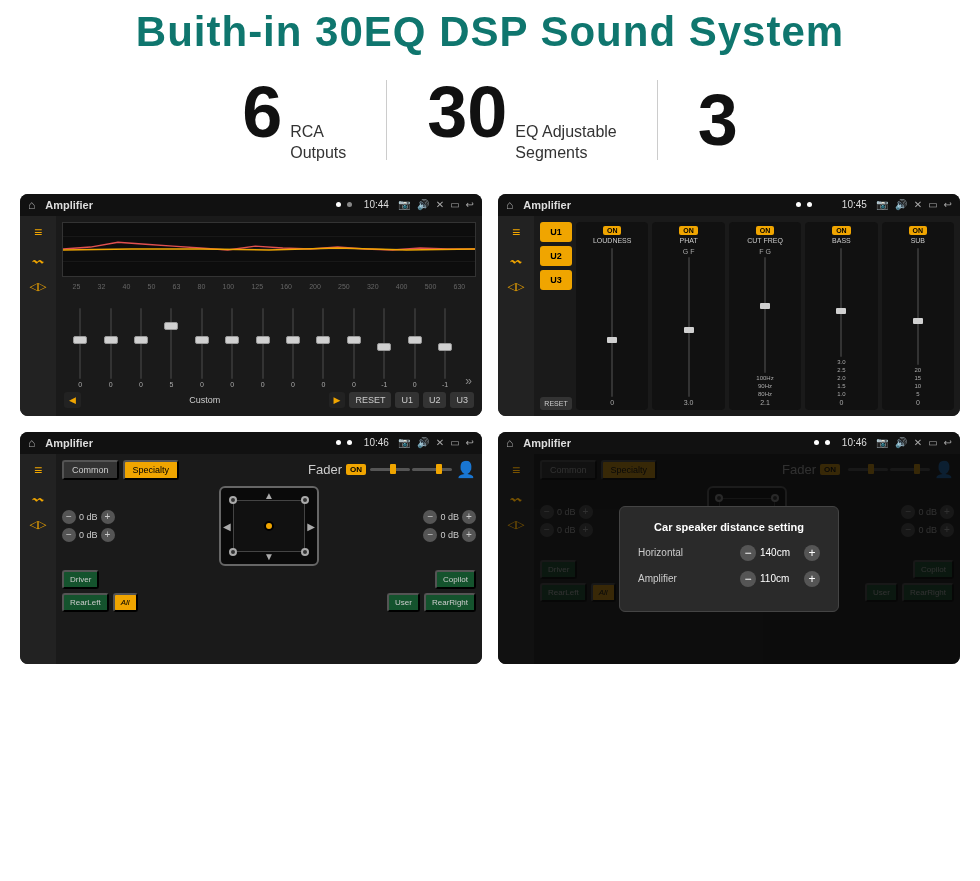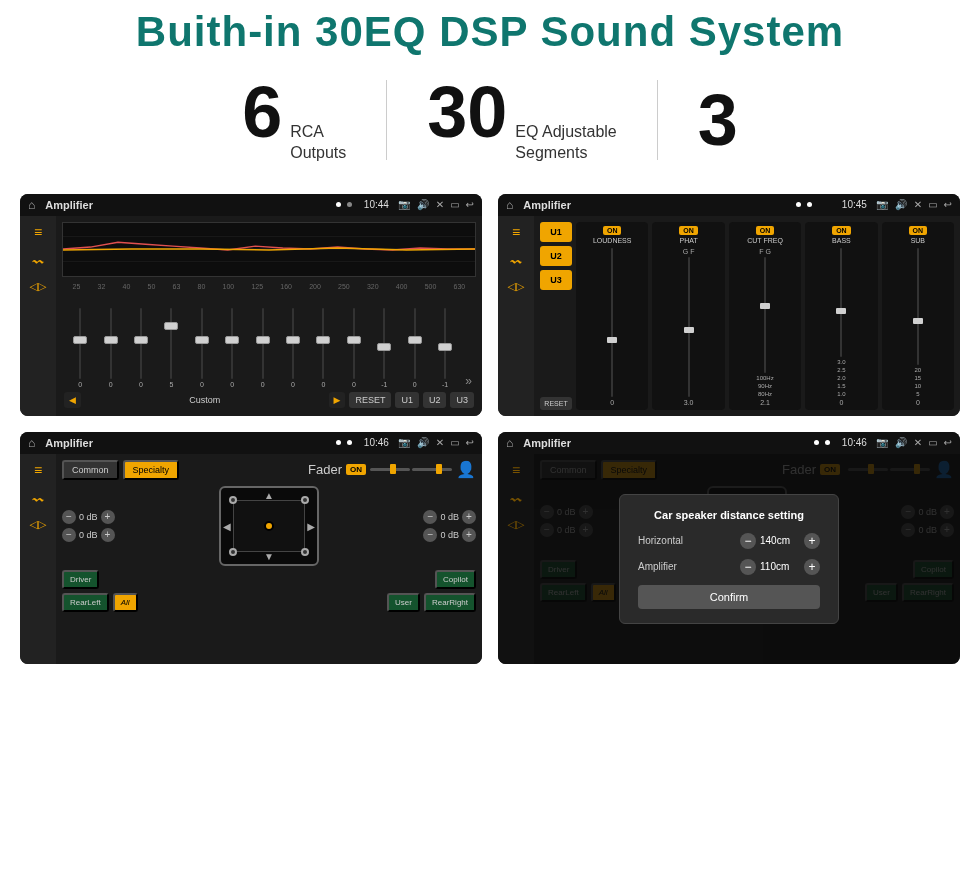--- a/index.html
+++ b/index.html
@@ -875,19 +875,18 @@
             </div>
           </div>
           <div class="dialog-row">
             <span class="dialog-row-label">Amplifier</span>
             <div class="dialog-ctrl">
               <div class="dialog-minus">−</div>
               <span class="dialog-value">110cm</span>
               <div class="dialog-plus">+</div>
             </div>
           </div>
-          <button class="dialog-confirm-btn">Confirm</button>
         </div>
       </div>
     </div>
   </div>
 
 </div>
 
 </body></html>

